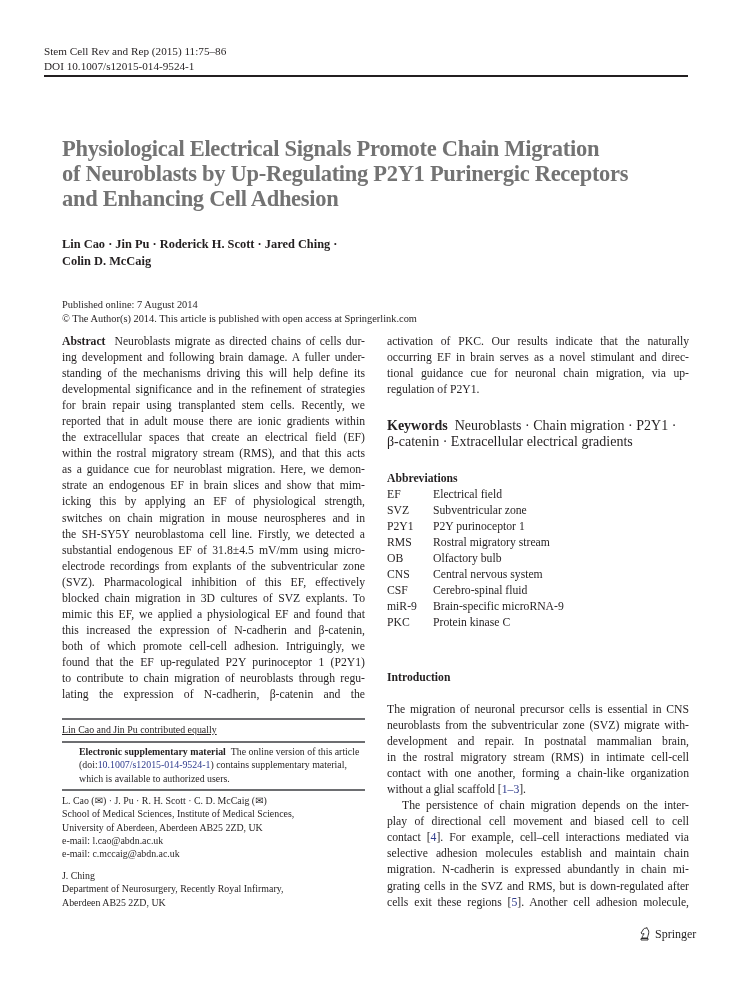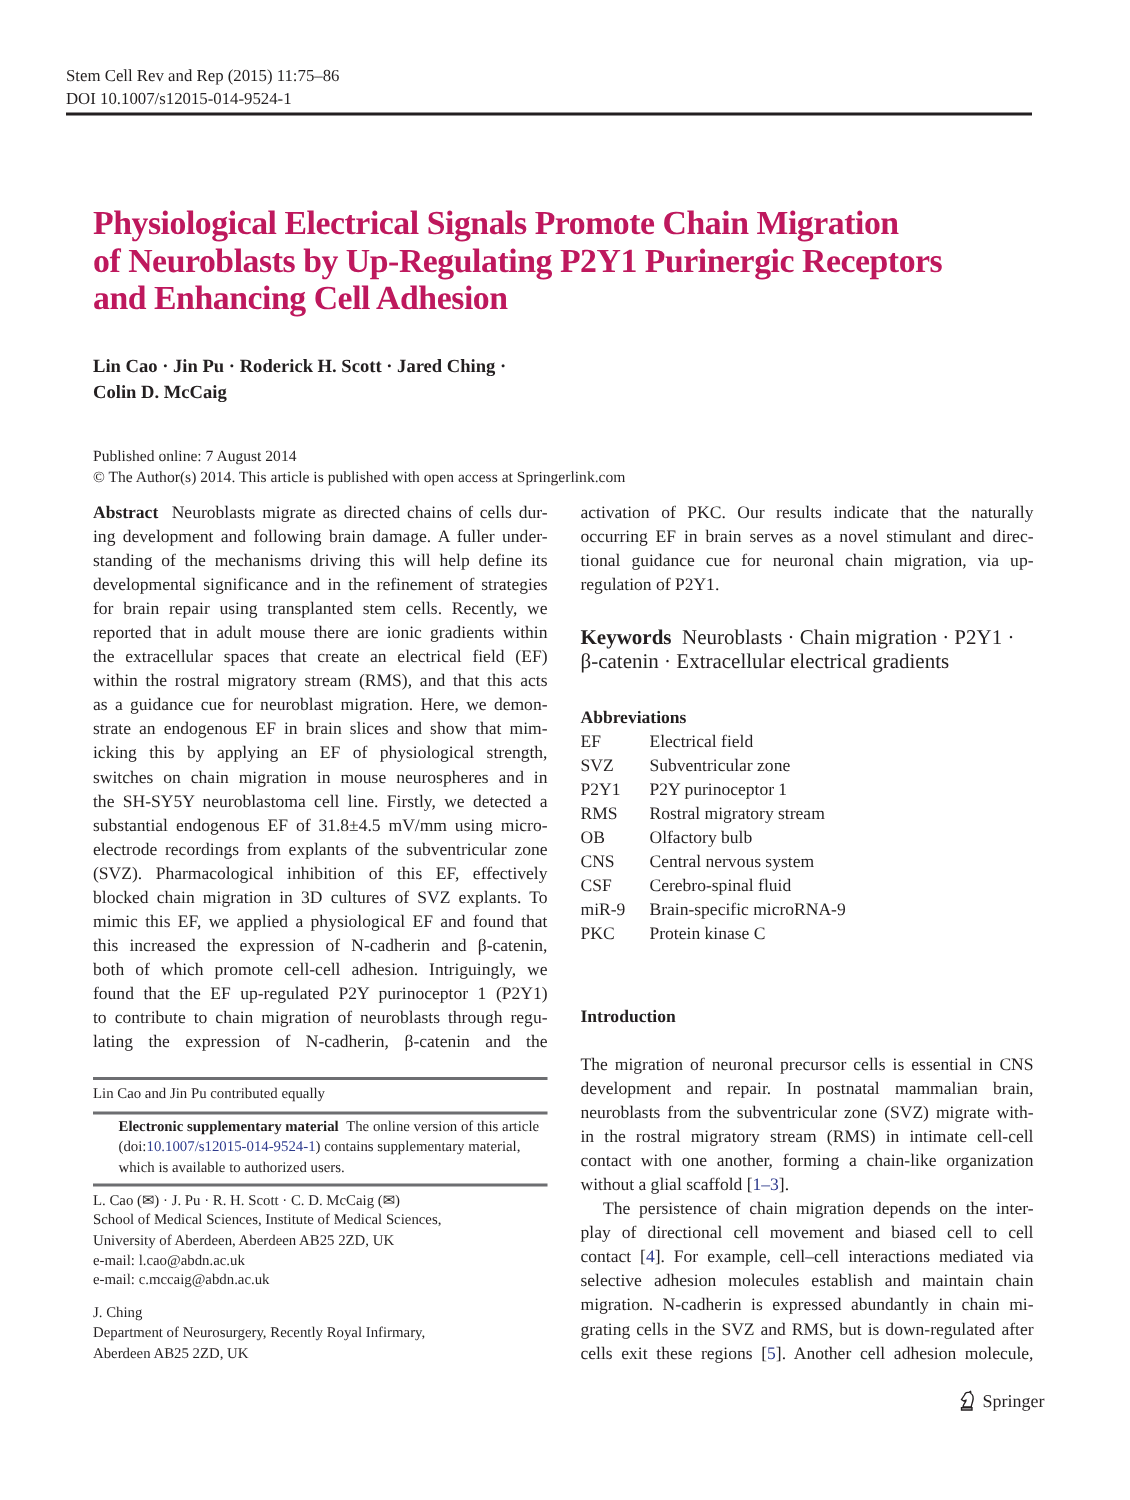--- a/index.html
+++ b/index.html
@@ -1,21 +1,21 @@
 <!DOCTYPE html>
 <html><head>
   <meta charset="utf-8">
   <style>
     html, body { margin: 0; padding: 0; background: #ffffff; }
     body { width: 753px; height: 1000px; position: relative; overflow: hidden;
       font-family: "Liberation Serif", "DejaVu Serif", serif; color: #231f20; }
     .abs { position: absolute; }
     .hdr { left: 44px; font-size: 11.2px; line-height: 14px; color: #231f20; }
     .hdr-rule { left: 44px; top: 75px; width: 644px; height: 2px; background: #231f20; }
-    .title { left: 62px; top: 136px; width: 620px; font-weight: bold; font-size: 22.5px; line-height: 25px; color: #be185d; letter-spacing: -0.3px; }
+    .title { left: 62px; top: 136px; width: 620px; font-weight: bold; font-size: 22.5px; line-height: 25px; color: #737373; letter-spacing: -0.3px; }
     .authors { left: 62px; top: 236px; width: 560px; font-weight: bold; font-size: 12.4px; line-height: 17px; }
     .pub { left: 62px; top: 298px; font-size: 10.4px; line-height: 14px; }
     .col { font-size: 11.7px; line-height: 16.05px; text-align: justify; }
     .col-left { left: 62px; top: 334px; width: 303px; }
     .col-right { left: 387px; top: 334px; width: 302px; }
     .line { display: block; text-align: justify; text-align-last: justify; white-space: nowrap; height: 16.05px; }
     .line.last { text-align-last: left; }
     .bold { font-weight: bold; }
     .link { color: #2d3a8c; }
     .fn-rule { left: 62px; width: 303px; height: 1.5px; background: #6d6e71; }
@@ -71,21 +71,21 @@
   <span class="line">blocked chain migration in 3D cultures of SVZ explants. To</span>
   <span class="line">mimic this EF, we applied a physiological EF and found that</span>
   <span class="line">this increased the expression of N-cadherin and β-catenin,</span>
   <span class="line">both of which promote cell-cell adhesion. Intriguingly, we</span>
   <span class="line">found that the EF up-regulated P2Y purinoceptor 1 (P2Y1)</span>
   <span class="line">to contribute to chain migration of neuroblasts through regu-</span>
   <span class="line">lating the expression of N-cadherin, β-catenin and the</span>
 </div>
 
 <div class="abs fn-rule" style="top:718px;"></div>
-<div class="abs fn" style="top:723px;">Lin Cao and Jin Pu contributed equally</div>
+<div class="abs fn" style="top:723px;text-decoration:underline;">Lin Cao and Jin Pu contributed equally</div>
 <div class="abs fn-rule" style="top:741px;"></div>
 <div class="abs fn" style="top:745px;margin-left:17px;">
   <div><span class="bold">Electronic supplementary material</span>&nbsp;&nbsp;<span>The online version of this article</span></div>
   <div><span>(doi:</span><span class="link">10.1007/s12015-014-9524-1</span><span>) contains supplementary material,</span></div>
   <div>which is available to authorized users.</div>
 </div>
 <div class="abs fn-rule" style="top:789px;"></div>
 <div class="abs fn" style="top:794px;">
   <div>L. Cao (✉) · J. Pu · R. H. Scott · C. D. McCaig (✉)</div>
   <div>School of Medical Sciences, Institute of Medical Sciences,</div>
@@ -147,22 +147,22 @@
     </div>
   <div class="abbr-row">
       <span class="abbr-term">PKC</span>
       <span>Protein kinase C</span>
     </div>
 </div>
 
 <div class="abs intro-h">Introduction</div>
 <div class="abs col intro-p">
   <span class="line">The migration of neuronal precursor cells is essential in CNS</span>
+  <span class="line">neuroblasts from the subventricular zone (SVZ) migrate with-</span>
   <span class="line">development and repair. In postnatal mammalian brain,</span>
-  <span class="line">neuroblasts from the subventricular zone (SVZ) migrate with-</span>
   <span class="line">in the rostral migratory stream (RMS) in intimate cell-cell</span>
   <span class="line">contact with one another, forming a chain-like organization</span>
   <span class="line last"><span>without a glial scaffold [</span><span class="link">1–3</span><span>].</span></span>
   <span class="line" style="padding-left:15px; box-sizing:border-box;">The persistence of chain migration depends on the inter-</span>
   <span class="line">play of directional cell movement and biased cell to cell</span>
   <span class="line"><span>contact [</span><span class="link">4</span><span>]. For example, cell–cell interactions mediated via</span></span>
   <span class="line">selective adhesion molecules establish and maintain chain</span>
   <span class="line">migration. N-cadherin is expressed abundantly in chain mi-</span>
   <span class="line">grating cells in the SVZ and RMS, but is down-regulated after</span>
   <span class="line"><span>cells exit these regions [</span><span class="link">5</span><span>]. Another cell adhesion molecule,</span></span>

